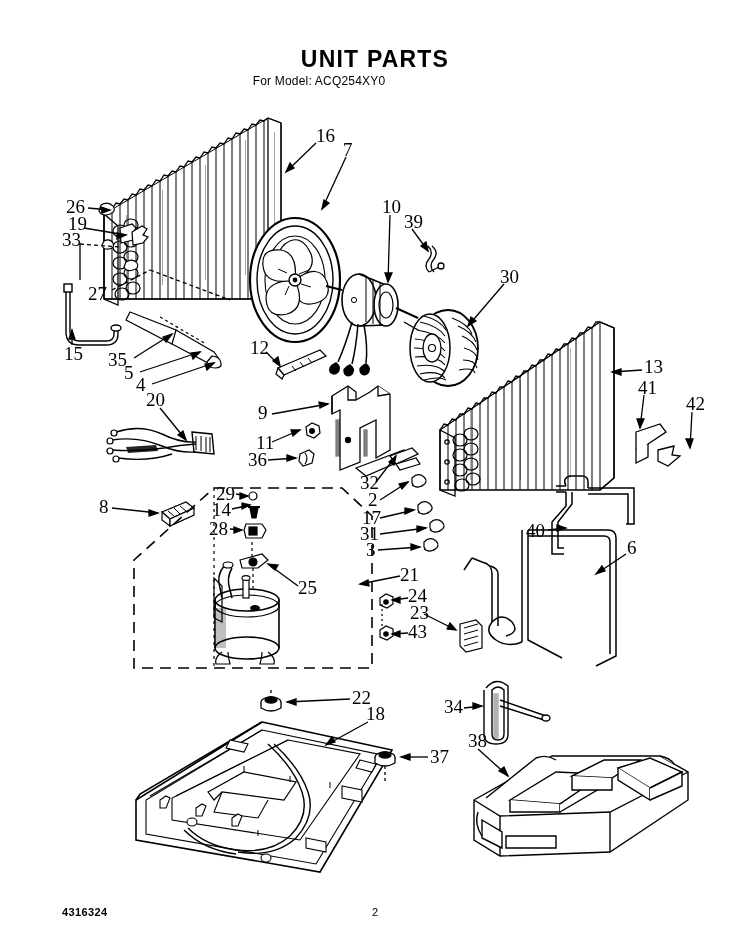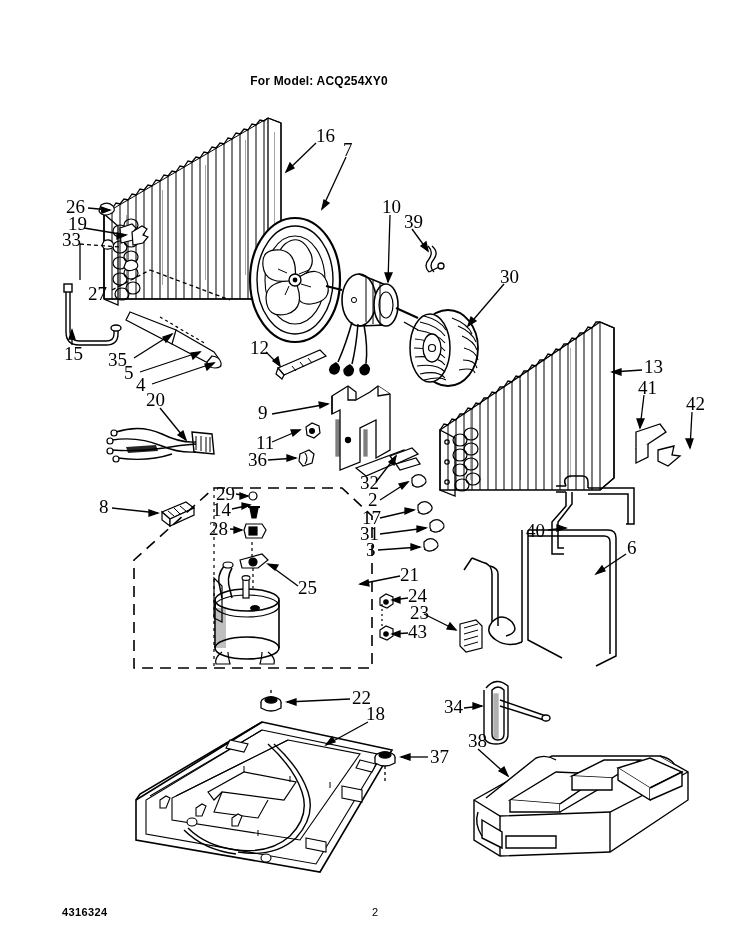--- a/index.html
+++ b/index.html
@@ -2,32 +2,33 @@
 <html><head>
 <meta charset="utf-8">
 <style>
   html,body{margin:0;padding:0;background:#ffffff;}
   body{width:750px;height:948px;position:relative;overflow:hidden;
        font-family:"Liberation Sans", sans-serif;color:#000;}
   #sheet{position:absolute;left:0;top:0;width:750px;height:948px;}
   #title{position:absolute;left:0;top:46px;width:750px;text-align:center;
          font-weight:bold;font-size:23px;letter-spacing:1.2px;}
   #subtitle{position:absolute;left:0;top:74px;width:638px;text-align:center;
-            font-weight:bold;font-size:12px;letter-spacing:.2px;}
+            font-weight:normal;font-size:12px;letter-spacing:.2px;}
   #doc-number{position:absolute;left:62px;top:906px;font-size:11px;letter-spacing:.4px;font-weight:bold;}
   #page-number{position:absolute;left:0;top:906px;width:750px;text-align:center;font-size:11px;}
   svg{position:absolute;left:0;top:0;}
   .cal{font-family:"Liberation Serif", serif;font-size:19px;fill:#000;}
   .ln{stroke:#000;fill:none;}
 </style>
 </head>
 <body>
 
 <div id="sheet">
 
+  <div id="title">UNIT PARTS</div>
   <div id="subtitle">For Model: ACQ254XY0</div>
 
   <svg width="750" height="948" viewBox="0 0 750 948">
 
     <g>
 
       <g stroke="#000" fill="none" stroke-width="1">
 
         <path d="M104 214 L268 118 L281 123 L281 290 L268 299 L104 299 Z" fill="#fff"></path>
       </g>

